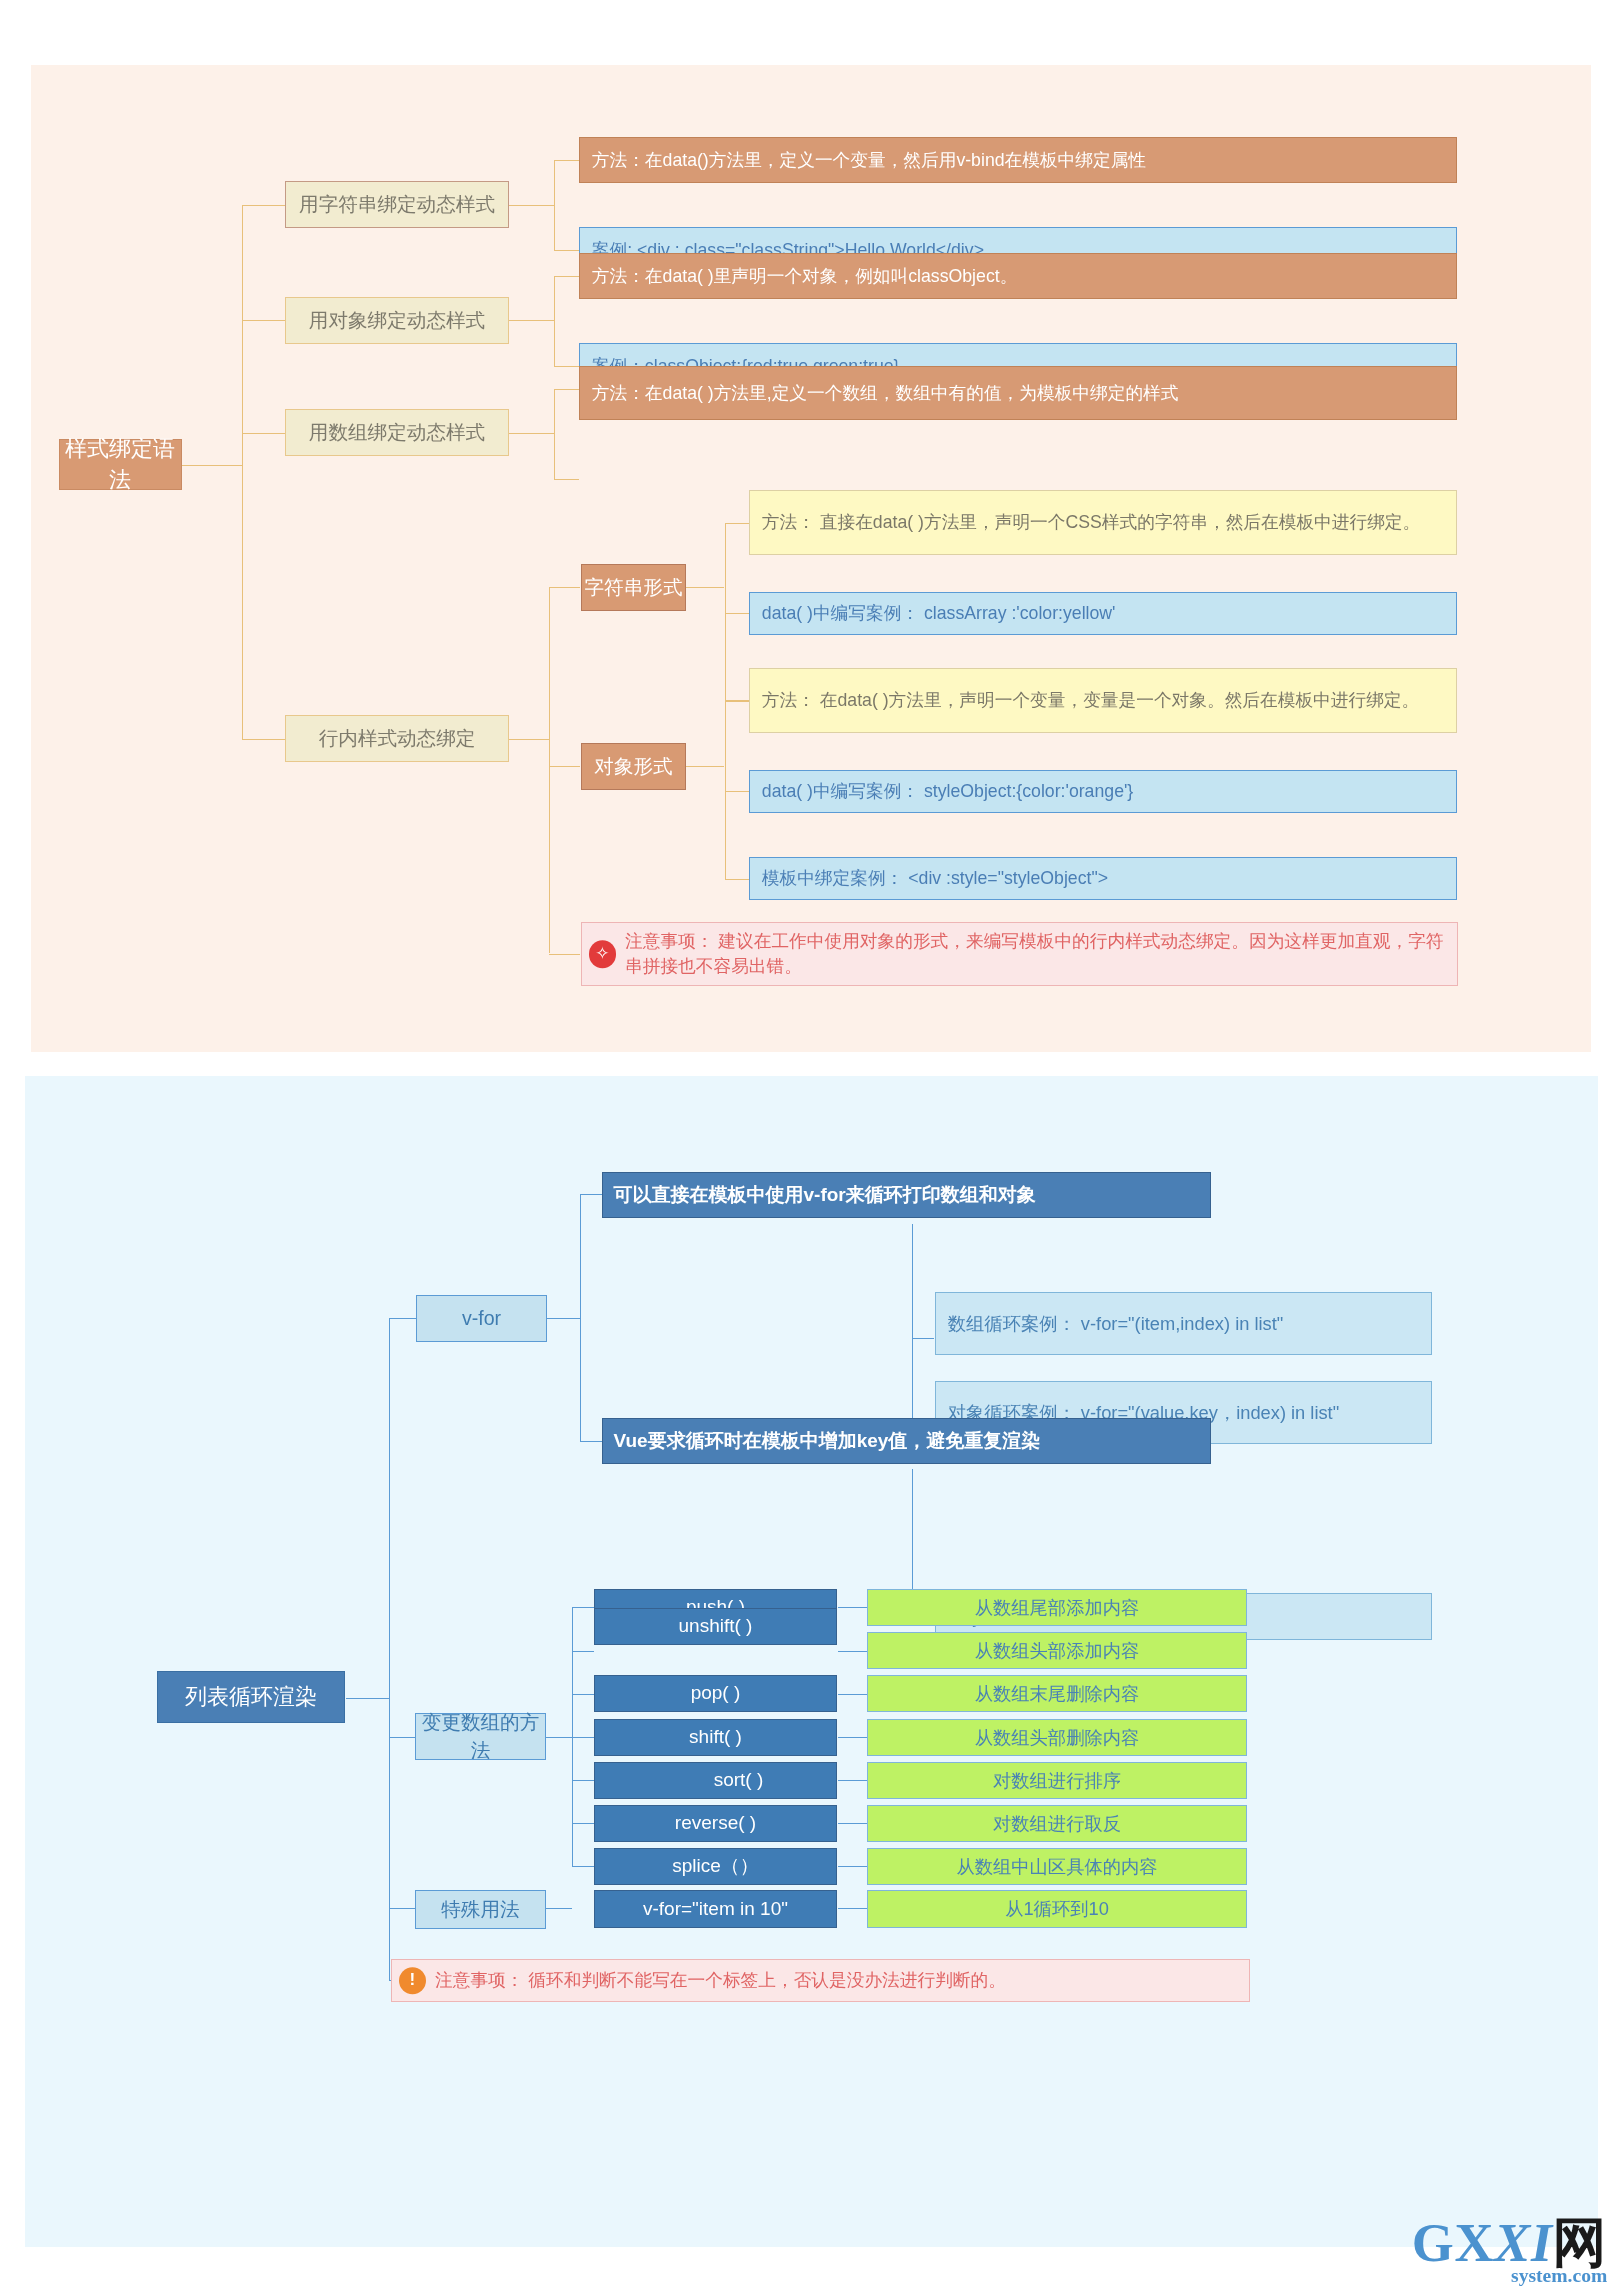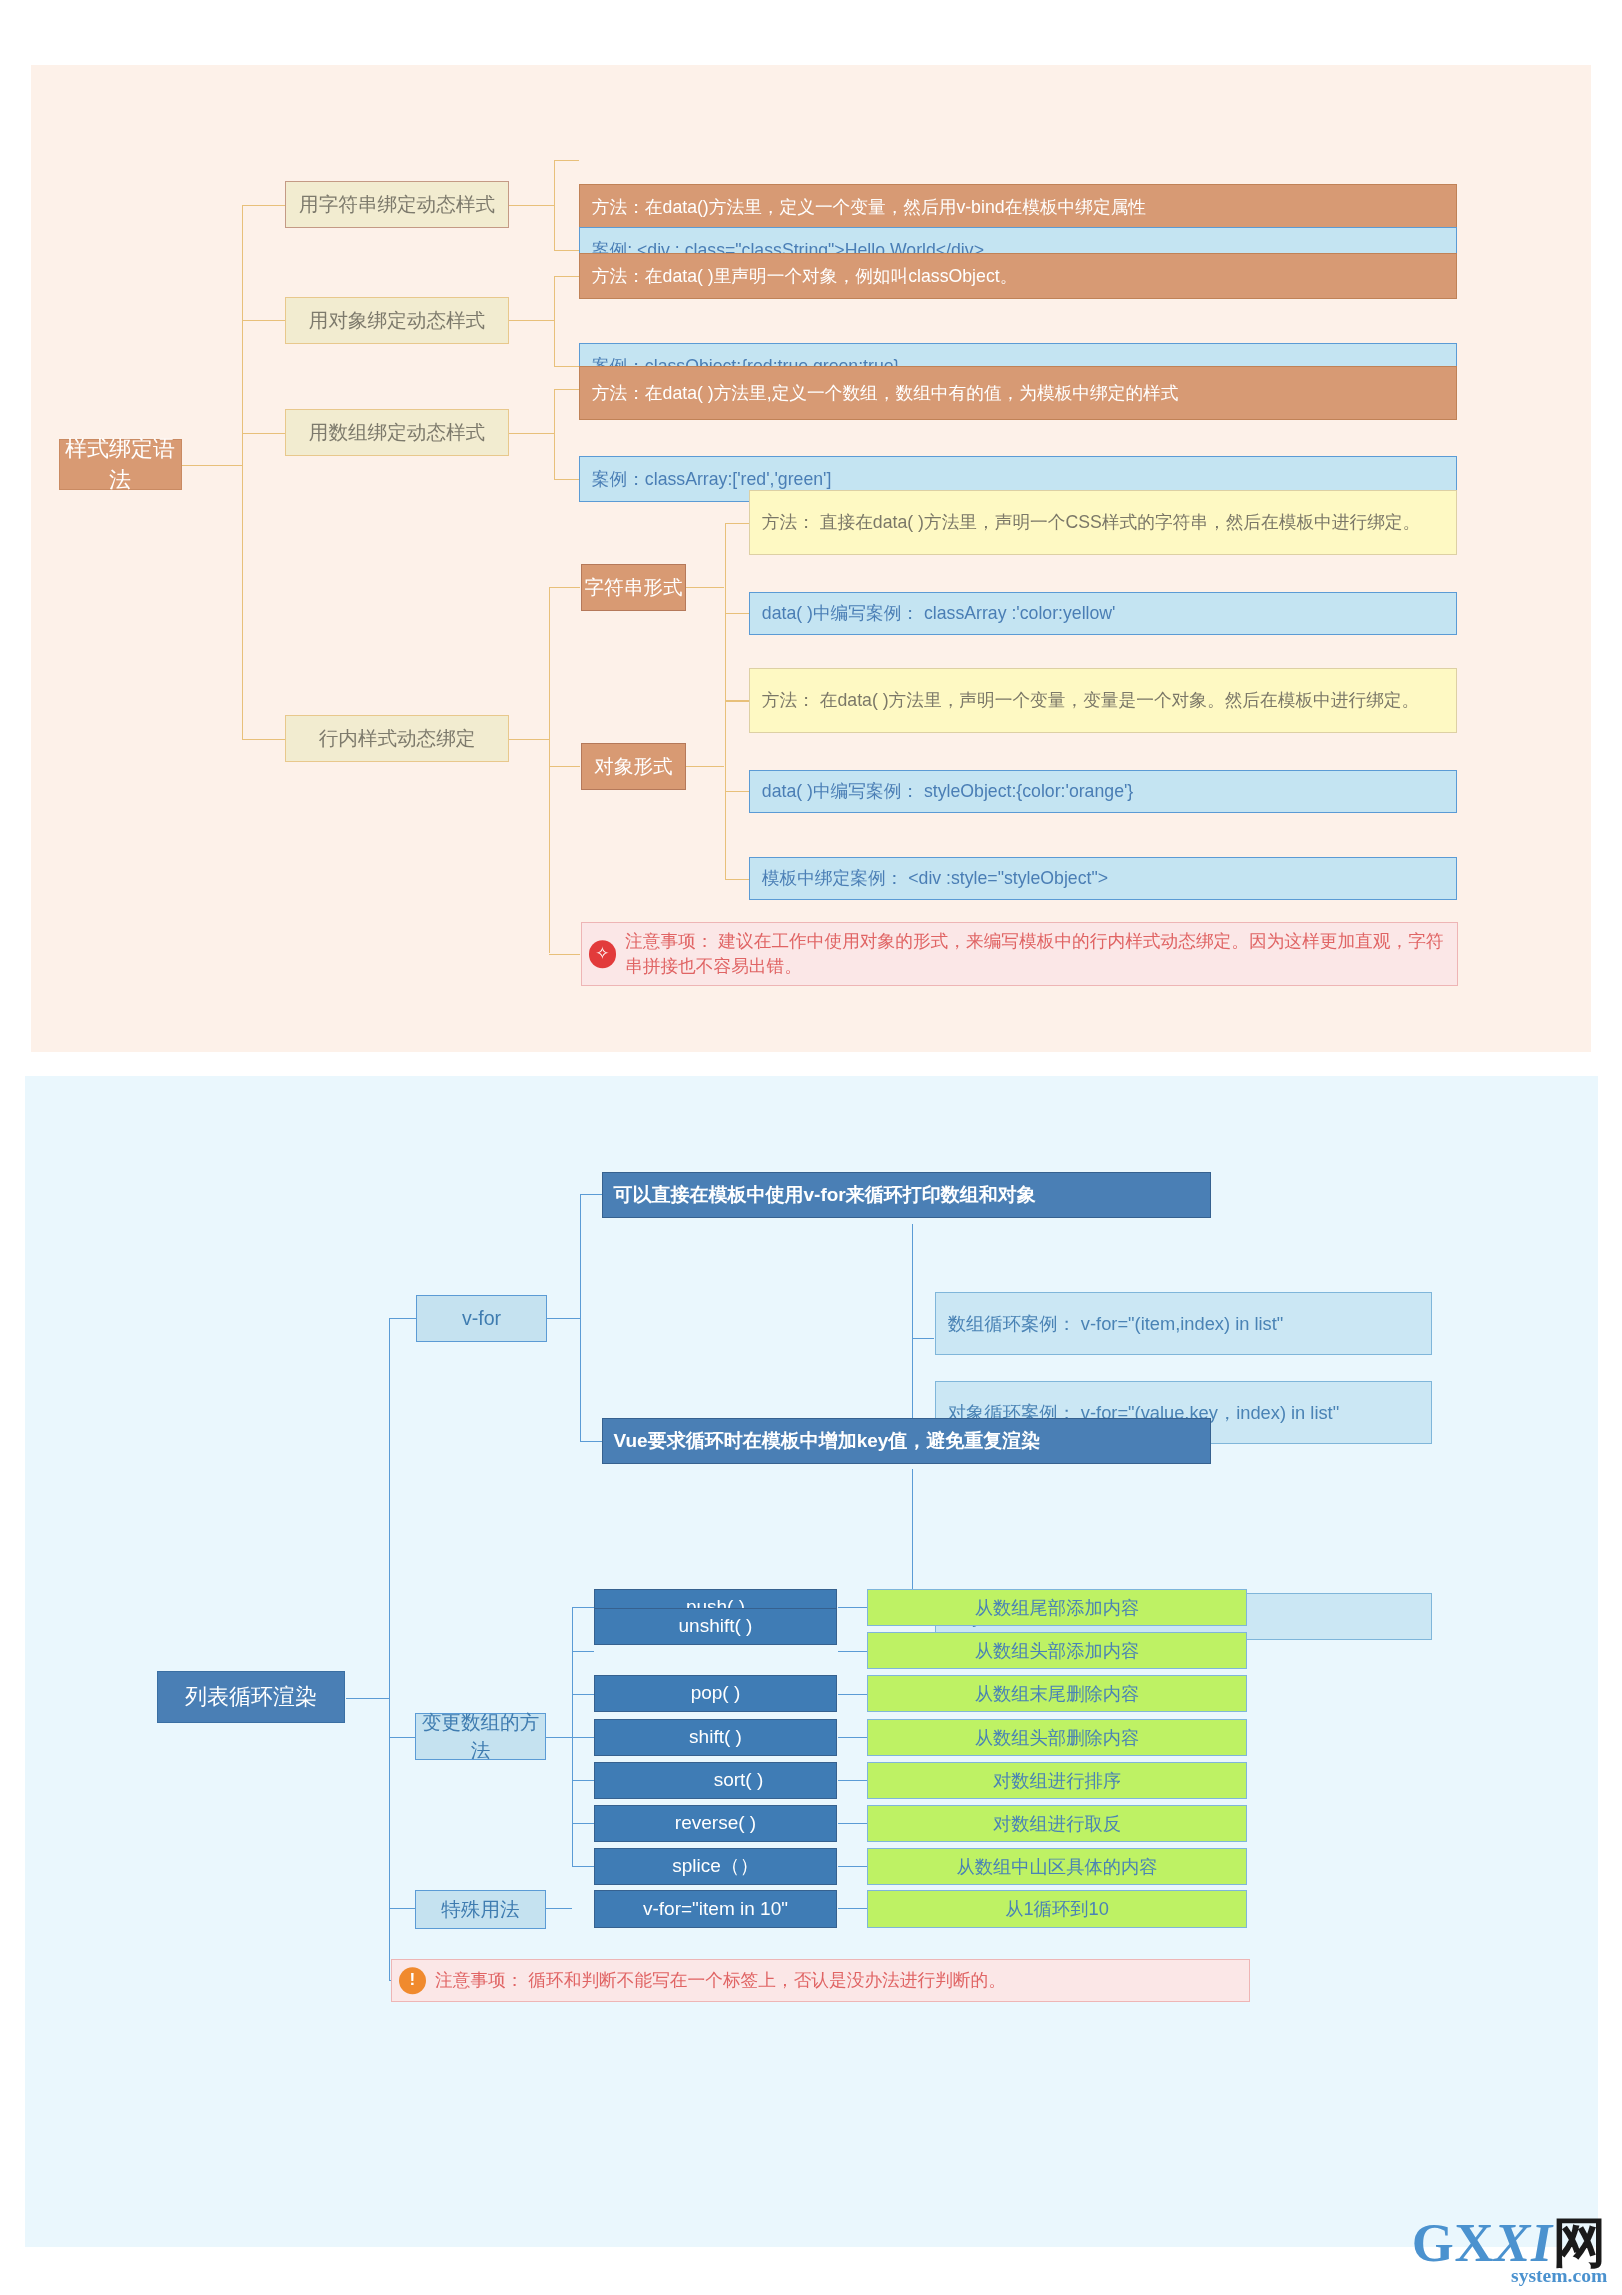--- a/index.html
+++ b/index.html
@@ -221,21 +221,21 @@
   <div class="ln h" style="left:694px; top:726px; width:25px;"></div>
   <div class="ln h" style="left:694px; top:814px; width:25px;"></div>
 
   <div class="node root-warm" id="n-root-style" style="left:27.5px; top:374px; width:123px; height:51px;">
     <span class="txt">样式绑定语法</span>
   </div>
 
   <div class="node branch-warm brown-border" style="left:254px; top:116px; width:224px; height:47px;">
     <span class="txt">用字符串绑定动态样式</span>
   </div>
-  <div class="node method-warm" style="left:548px; top:72px; width:878px; height:46px;margin-top:47px;">
+  <div class="node method-warm" style="left:548px; top:72px; width:878px; height:46px;">
     <span class="txt">方法：在data()方法里，定义一个变量，然后用v-bind在模板中绑定属性</span>
   </div>
   <div class="node case-blue" style="left:548px; top:162px; width:878px; height:46px;">
     <span class="txt">案例; &lt;div : class="classString"&gt;Hello World&lt;/div&gt;</span>
   </div>
 
   <div class="node branch-warm" style="left:254px; top:232px; width:224px; height:47px;">
     <span class="txt">用对象绑定动态样式</span>
   </div>
   <div class="node method-warm" style="left:548px; top:188px; width:878px; height:46px;">
@@ -243,23 +243,20 @@
   </div>
   <div class="node case-blue" style="left:548px; top:278px; width:878px; height:46px;">
     <span class="txt">案例：classObject:{red:true,green:true}</span>
   </div>
 
   <div class="node branch-warm" style="left:254px; top:344px; width:224px; height:47px;">
     <span class="txt">用数组绑定动态样式</span>
   </div>
   <div class="node method-warm" style="left:548px; top:301px; width:878px; height:54px;">
     <span class="txt">方法：在data( )方法里,定义一个数组，数组中有的值，为模板中绑定的样式</span>
-  </div>
-  <div class="node case-blue" style="left:548px; top:391px; width:878px; height:46px;">
-    <span class="txt">案例：classArray:['red','green']</span>
   </div>
 
   <div class="node branch-warm" style="left:254px; top:650px; width:224px; height:47px;">
     <span class="txt">行内样式动态绑定</span>
   </div>
 
   <div class="node sub-brown" style="left:550px; top:499px; width:105px; height:47px;">
     <span class="txt">字符串形式</span>
   </div>
   <div class="node method-pale" style="left:718px; top:425px; width:708px; height:65px;">

